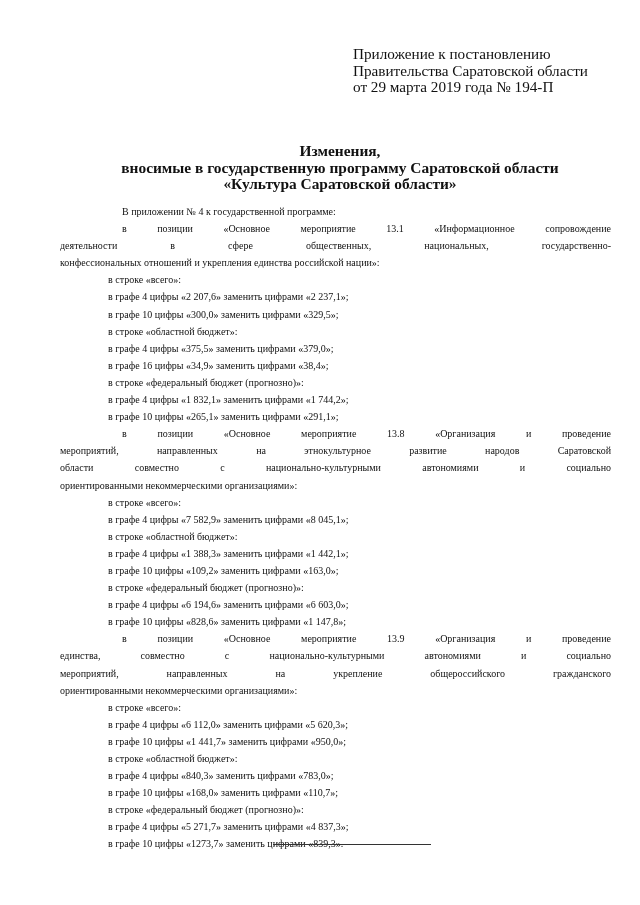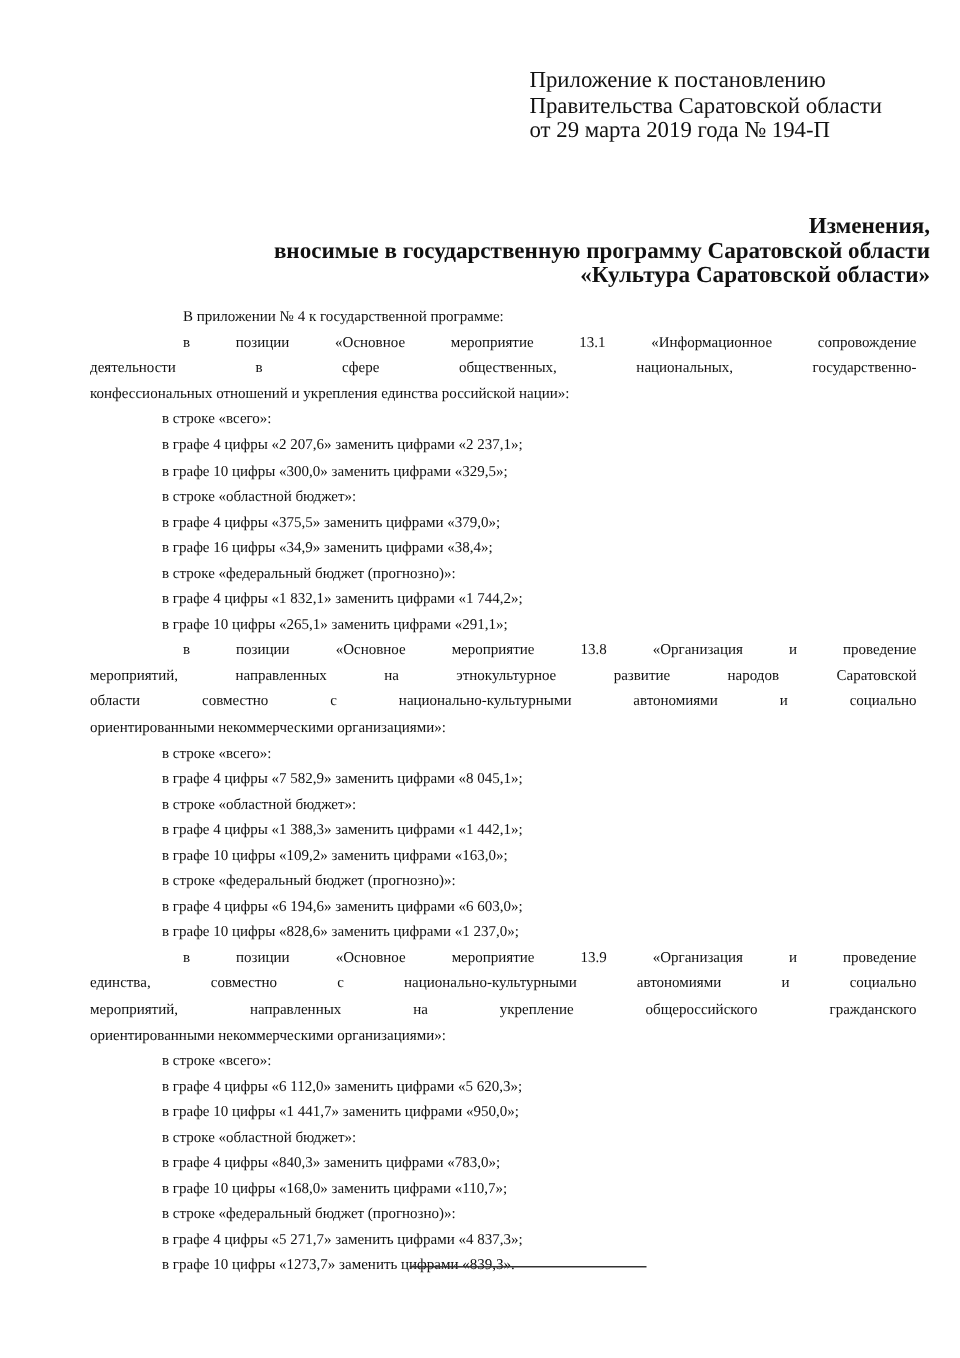--- a/index.html
+++ b/index.html
@@ -1,21 +1,21 @@
 <!DOCTYPE html>
 <html><head>
 <meta charset="utf-8">
 <style>
   html, body { margin: 0; padding: 0; background: #ffffff; }
   body { width: 640px; height: 905px; position: relative; overflow: hidden;
          font-family: "Liberation Serif", "DejaVu Serif", serif; color: #111; }
   .page { position: absolute; left: 0; top: 0; width: 532px; height: 905px; }
   .approval { position: absolute; left: 353px; top: 46px; font-size: 15.2px; line-height: 16.5px; }
   .approval div { white-space: nowrap; }
-  .title { position: absolute; left: 60px; width: 560px; top: 143px; text-align: right;
+  .title { position: absolute; left: 60px; width: 560px; top: 143px; text-align: center;
            font-weight: bold; font-size: 15.4px; line-height: 16.7px; }
   .title div { white-space: nowrap; }
   .body { position: absolute; left: 78px; width: 533px; top: 203px; font-size: 10px; line-height: 17.1px; }
   .line { white-space: nowrap; }
   .ind1 { padding-left: 44px; }
   .ind2 { padding-left: 30px; }
   .just { text-align: justify; text-align-last: justify; white-space: normal; }
   .sep { position: absolute; left: 273px; top: 844px; width: 158px; height: 1px; background: #333; }
 </style>
 </head>
@@ -58,21 +58,21 @@
       <div class="line just" style="margin-left:-18px">мероприятий, направленных на этнокультурное развитие народов Саратовской</div>
       <div class="line just" style="margin-left:-18px">области совместно с национально-культурными автономиями и социально</div>
       <div class="line" style="margin-left:-18px">ориентированными некоммерческими организациями»:</div>
       <div class="line ind2">в строке «всего»:</div>
       <div class="line ind2">в графе 4 цифры «7 582,9» заменить цифрами «8 045,1»;</div>
       <div class="line ind2">в строке «областной бюджет»:</div>
       <div class="line ind2">в графе 4 цифры «1 388,3» заменить цифрами «1 442,1»;</div>
       <div class="line ind2">в графе 10 цифры «109,2» заменить цифрами «163,0»;</div>
       <div class="line ind2">в строке «федеральный бюджет (прогнозно)»:</div>
       <div class="line ind2">в графе 4 цифры «6 194,6» заменить цифрами «6 603,0»;</div>
-      <div class="line ind2">в графе 10 цифры «828,6» заменить цифрами «1 237,0»;</div>
+      <div class="line ind2">в графе 10 цифры «828,6» заменить цифрами «1 147,8»;</div>
     </div>
 
     <div>
       <div class="line ind1 just">в позиции «Основное мероприятие 13.9 «Организация и проведение</div>
       <div class="line just" style="margin-left:-18px">единства, совместно с национально-культурными автономиями и социально</div>
       <div class="line just" style="margin-left:-18px">мероприятий, направленных на укрепление общероссийского гражданского</div>
       <div class="line" style="margin-left:-18px">ориентированными некоммерческими организациями»:</div>
       <div class="line ind2">в строке «всего»:</div>
       <div class="line ind2">в графе 4 цифры «6 112,0» заменить цифрами «5 620,3»;</div>
       <div class="line ind2">в графе 10 цифры «1 441,7» заменить цифрами «950,0»;</div>

